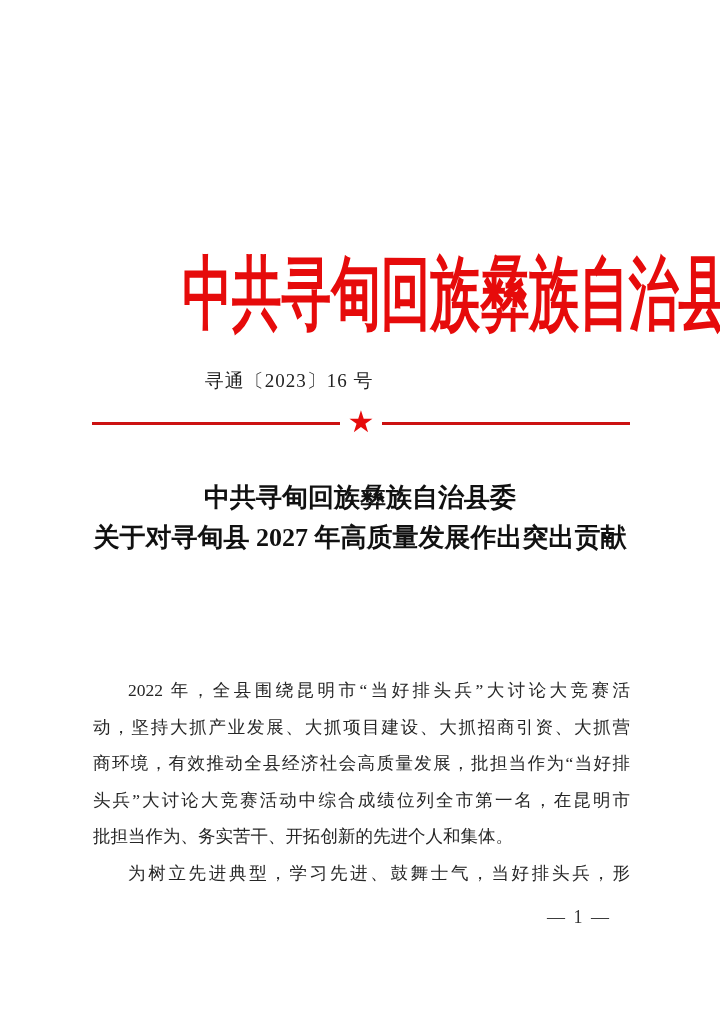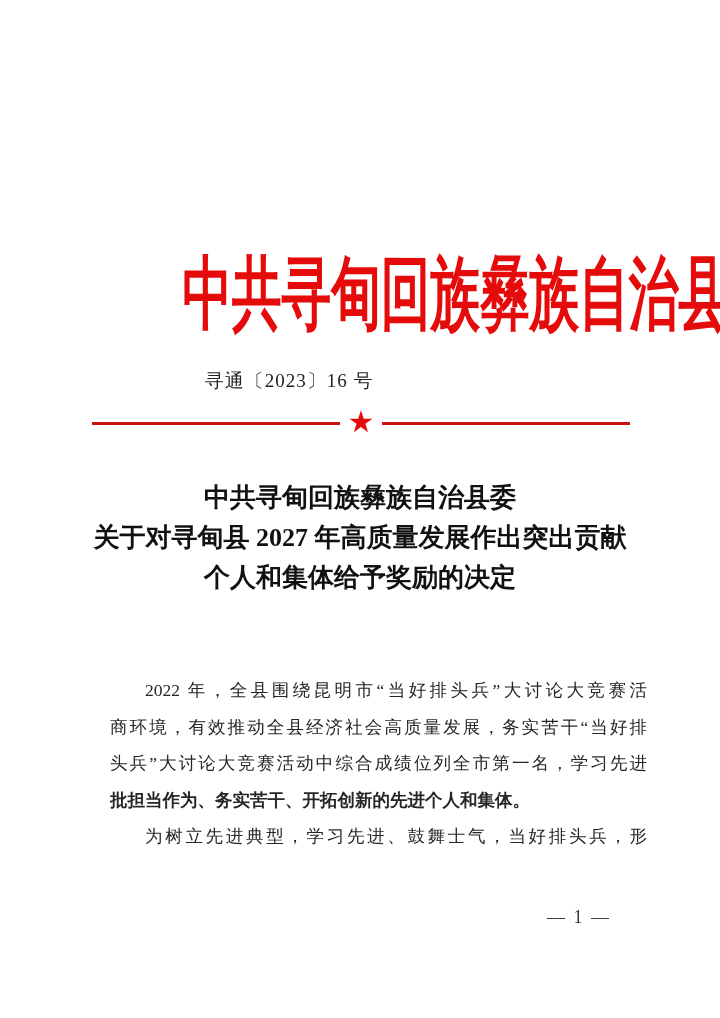--- a/index.html
+++ b/index.html
@@ -101,21 +101,20 @@
     overflow: hidden;
     white-space: normal;
     text-align: justify;
     text-align-last: justify;
   }
   .body-line.indent {
     text-indent: 35px;
   }
   .body-line.para-end {
     text-align-last: left;
-    font-weight: bold;
   }
 
   
   .page-number {
     position: absolute;
     top: 903px;
     left: 0;
     width: 611px;
     text-align: right;
     font-size: 18px;
@@ -137,26 +136,26 @@
 
   <div class="separator">
     <span class="rule" style="background: rgb(204, 17, 17);"></span>
     <span class="star" style="color: rgb(230, 11, 11);">★</span>
     <span class="rule" style="background: rgb(204, 17, 17);"></span>
   </div>
 
   <div class="title-block">
     <div class="title-line">中共寻甸回族彝族自治县委</div>
     <div class="title-line">关于对寻甸县 2027 年高质量发展作出突出贡献</div>
-    <div class="title-line">个人和集体给予奖励的决定</div>
   </div>
 
-  <div class="body-block" style="color: rgb(38, 38, 38); margin-left: 17px;">
+  <div class="body-block" style="color: rgb(38, 38, 38);">
     <div class="body-line indent">2022 年，全县围绕昆明市“当好排头兵”大讨论大竞赛活</div>
-    <div class="body-line">商环境，有效推动全县经济社会高质量发展，务实苦干“当好排</div>
-    <div class="body-line">头兵”大讨论大竞赛活动中综合成绩位列全市第一名，学习先进</div>
+    <div class="body-line">动，坚持大抓产业发展、大抓项目建设、大抓招商引资、大抓营</div>
+    <div class="body-line">商环境，有效推动全县经济社会高质量发展，批担当作为“当好排</div>
+    <div class="body-line">头兵”大讨论大竞赛活动中综合成绩位列全市第一名，在昆明市</div>
     <div class="body-line para-end">批担当作为、务实苦干、开拓创新的先进个人和集体。</div>
     <div class="body-line indent">为树立先进典型，学习先进、鼓舞士气，当好排头兵，形</div>
   </div>
 
   <div class="page-number">— 1 —</div>
 
 </div>
 
 </body></html>

